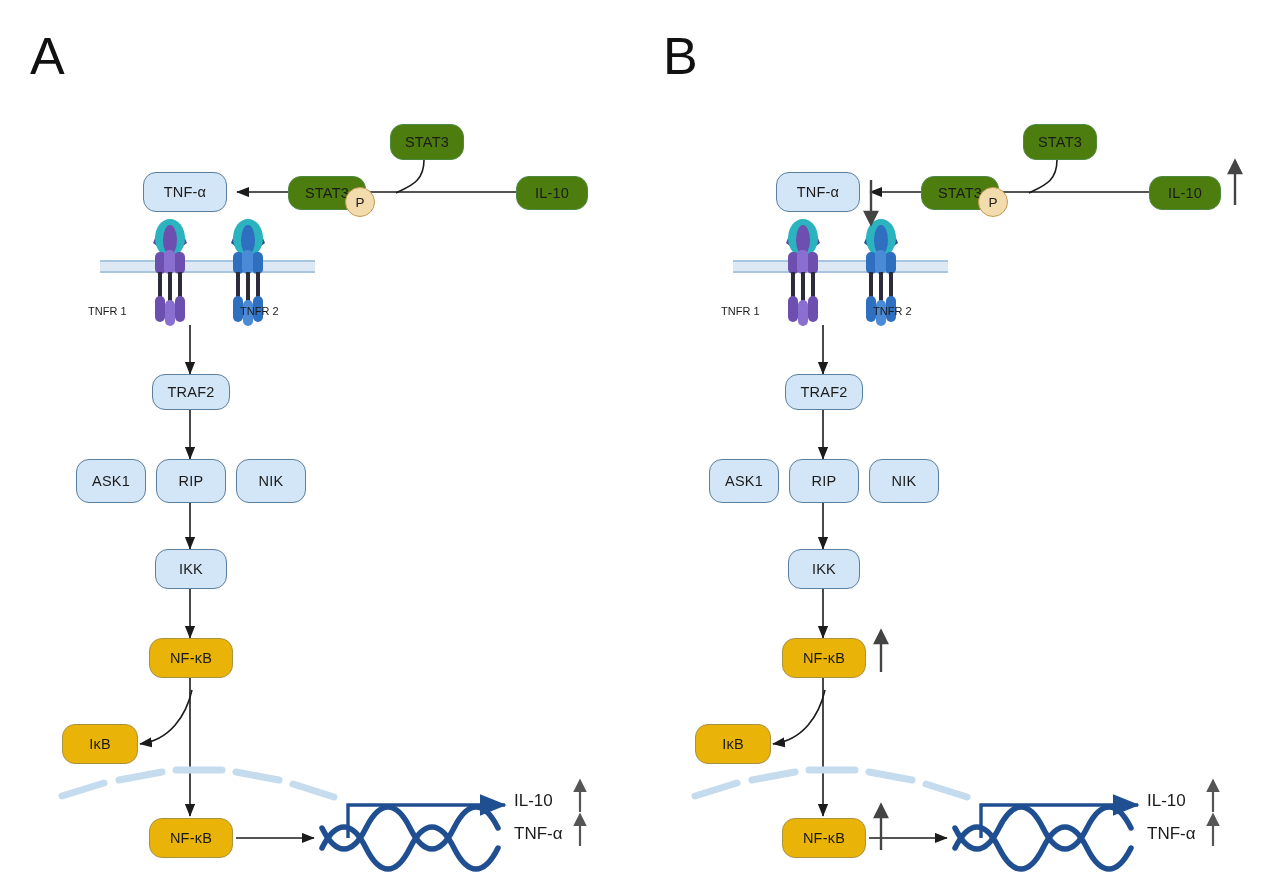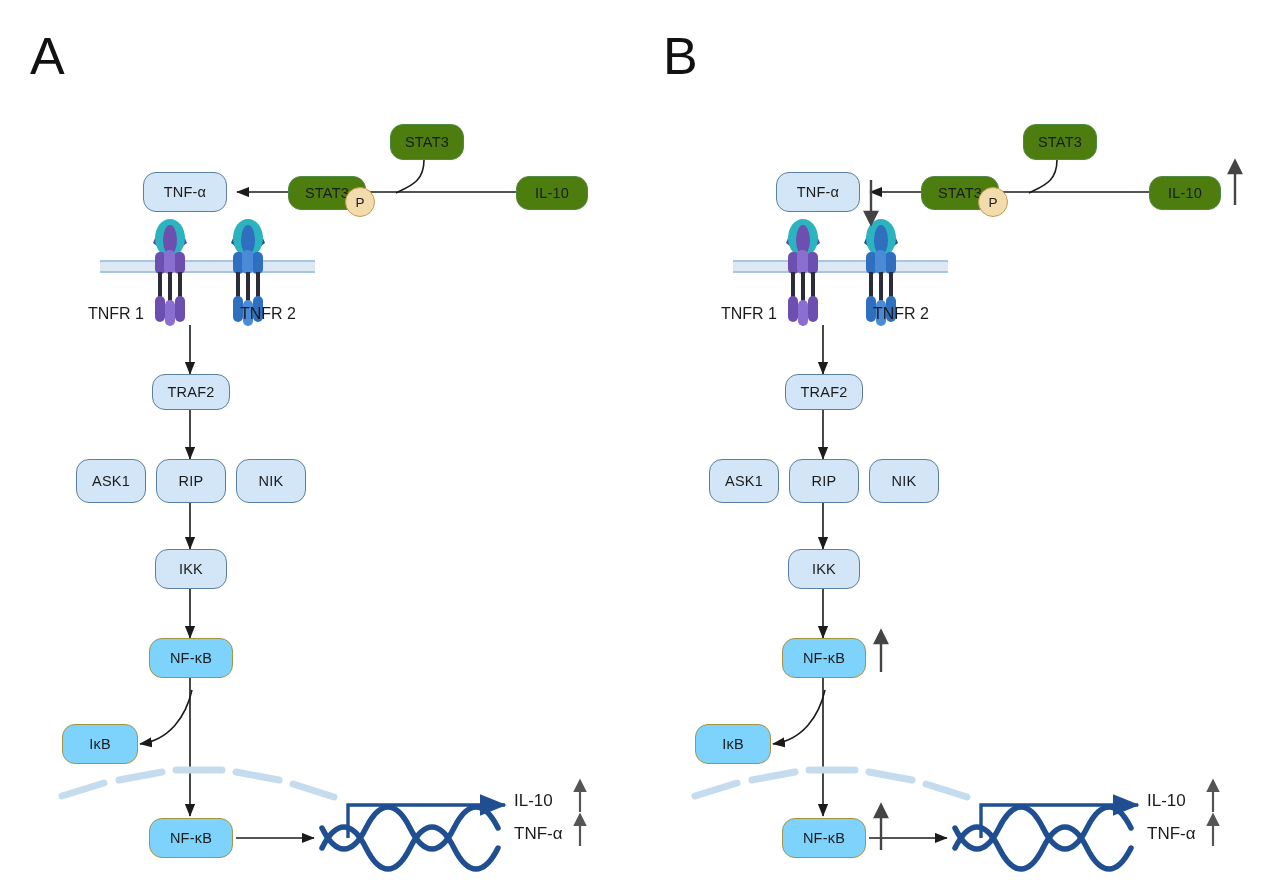--- a/index.html
+++ b/index.html
@@ -6,25 +6,25 @@
   body{width:1267px;height:880px;font-family:"Liberation Sans",sans-serif;overflow:hidden;}
   #stage{position:relative;width:1267px;height:880px;background:#fff;}
   .panel{position:absolute;top:0;width:633px;height:880px;}
   .panel-letter{position:absolute;font-size:52px;font-weight:400;color:#111;
     font-family:"Liberation Sans",sans-serif;line-height:1;}
   .node{position:absolute;display:flex;align-items:center;justify-content:center;
     box-sizing:border-box;border-radius:13px;font-size:14.5px;color:#1b1b1b;
     white-space:nowrap;letter-spacing:.2px;}
   .node.blue{background:#d3e6f7;border:1.6px solid #5b7f9e;}
   .node.green{background:#4d7c0f;border:1.6px solid #4e8a43;}
-  .node.tan{background:#7dd3fc;border:1.6px solid #a69342;}
+  .node.tan{background:#eab308;border:1.6px solid #a69342;}
   .pcircle{position:absolute;width:30px;height:30px;border-radius:50%;
     background:#f2dcae;border:1.6px solid #c79a50;display:flex;align-items:center;
     justify-content:center;font-size:13.5px;color:#1b1b1b;box-sizing:border-box;}
-  .small-label{position:absolute;font-size:16px;color:#1b1b1b;white-space:nowrap;}
+  .small-label{position:absolute;font-size:11px;color:#1b1b1b;white-space:nowrap;}
   .membrane{position:absolute;height:13px;box-sizing:border-box;
     background:linear-gradient(to bottom,#a9c6e0 0 2px,#dce9f5 2px 11px,#a9c6e0 11px 13px);}
   svg{position:absolute;left:0;top:0;overflow:visible;}
 </style>
 </head>
 <body>
 
 <div id="stage">
 
   <div class="panel" id="panelA" style="left:0">

